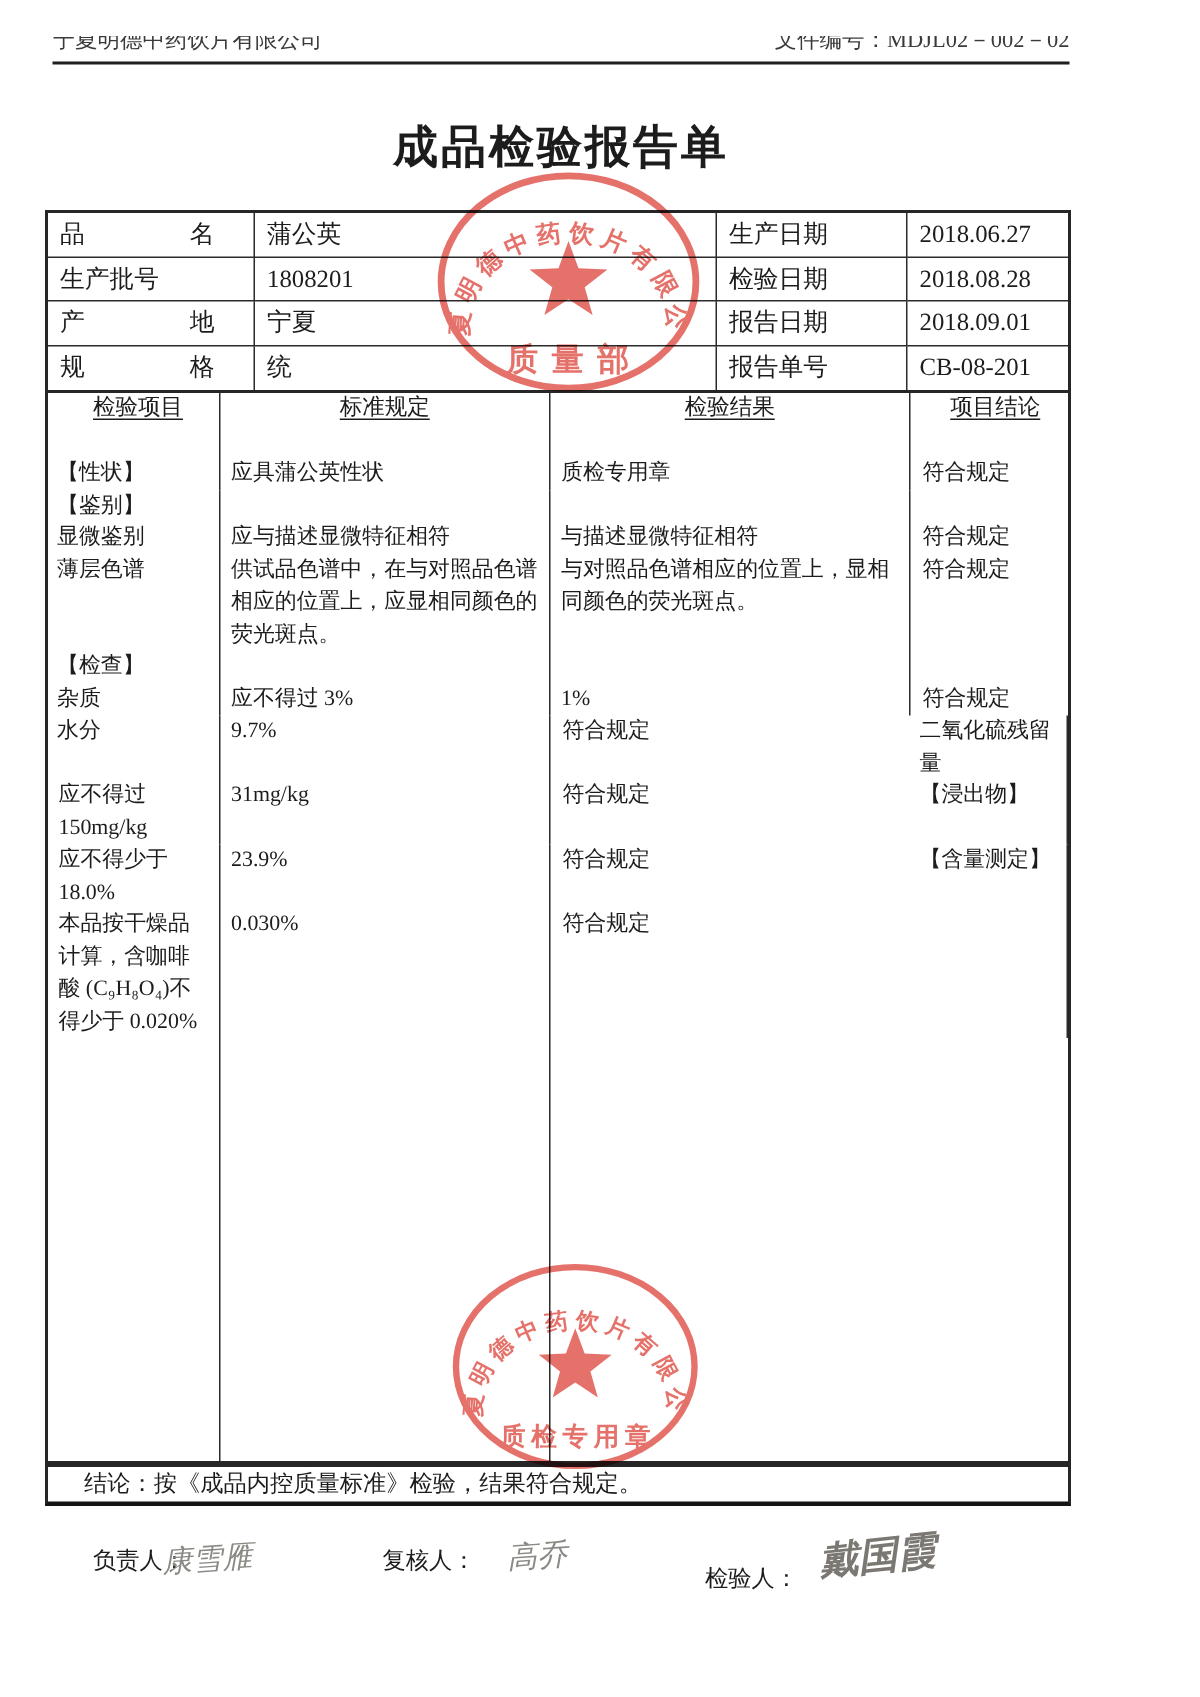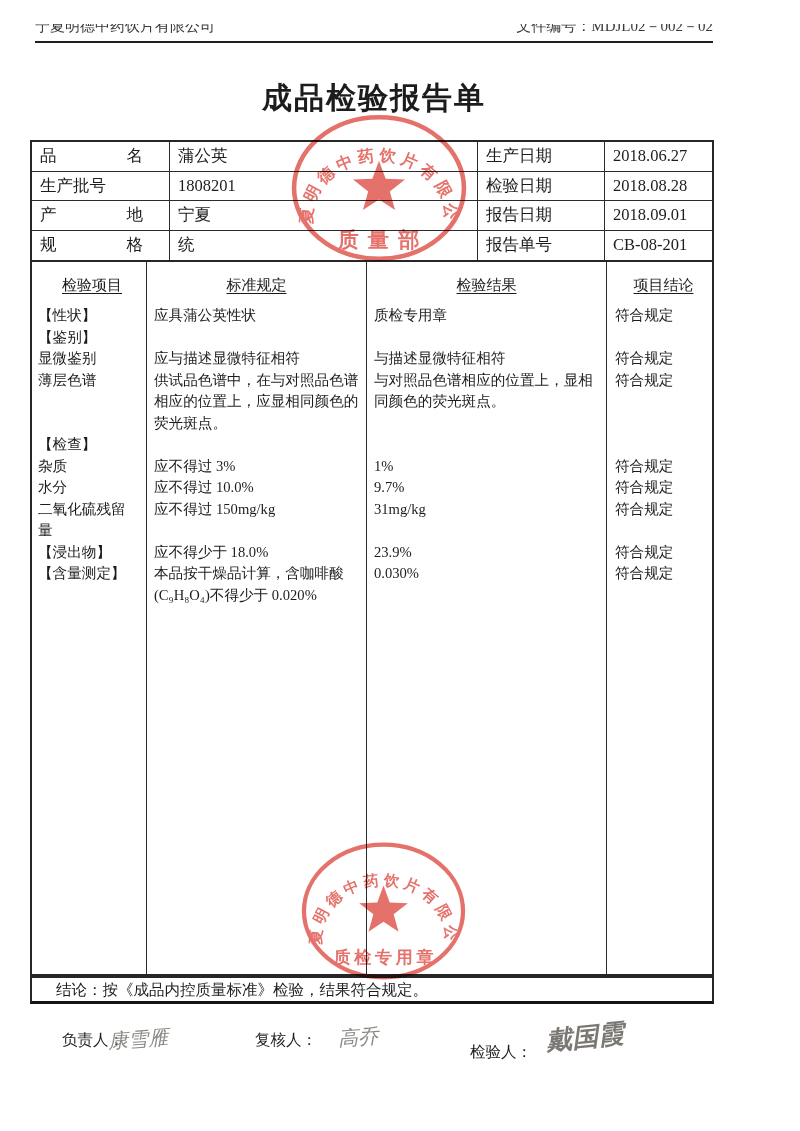--- a/index.html
+++ b/index.html
@@ -23,21 +23,21 @@
     border-right:1.5px solid #2b2b2b;border-bottom:1.5px solid #2b2b2b;overflow:hidden;white-space:nowrap;}
   .it-cell.last-col{border-right:none;}
   .it-label.spread{text-align:justify;text-align-last:justify;padding-right:26px;}
   
   .results-table{position:absolute;left:30px;top:260px;width:684px;height:716px;box-sizing:border-box;
     border:2px solid #262626;display:grid;grid-template-columns:115px 220px 240px 1fr;
     grid-template-rows:34px repeat(10,auto) 1fr;font-size:14.6px;line-height:21.5px;}
   .rt-cell{box-sizing:border-box;border-right:1.5px solid #2b2b2b;padding:0 6px 0 7px;}
   .rt-cell.c1{padding-left:6px;}
   .rt-cell.c4{border-right:none;padding-left:8px;}
-  .rt-head{display:flex;align-items:flex-end;justify-content:center;font-size:15px;padding:0;}
+  .rt-head{display:flex;align-items:flex-start;justify-content:center;font-size:15px;padding:0;}
   .rt-head span{text-decoration:underline;text-underline-offset:3px;}
   .rt-row-first{padding-top:9px;}
   .rt-cell{min-height:0;}
   
   .conclusion-row{position:absolute;left:30px;top:976px;width:684px;height:28px;box-sizing:border-box;
     border:2px solid #262626;border-bottom:3px solid #141414;
     font-size:15.5px;line-height:23px;padding-left:24px;background:transparent;}
   
   .signature-row{position:absolute;left:30px;top:1022px;width:684px;height:55px;font-size:15.5px;}
   .sig-label{position:absolute;top:8px;white-space:nowrap;}
@@ -126,21 +126,20 @@
     <div class="rt-cell c2"></div>
     <div class="rt-cell c3"></div>
     <div class="rt-cell c4"></div>
 
     <div class="rt-cell c1">杂质</div>
     <div class="rt-cell c2">应不得过 3%</div>
     <div class="rt-cell c3">1%</div>
     <div class="rt-cell c4">符合规定</div>
 
     <div class="rt-cell c1">水分</div>
-    <div class="rt-cell c2">应不得过 10.0%</div>
     <div class="rt-cell c3">9.7%</div>
     <div class="rt-cell c4">符合规定</div>
 
     <div class="rt-cell c1">二氧化硫残留量</div>
     <div class="rt-cell c2">应不得过 150mg/kg</div>
     <div class="rt-cell c3">31mg/kg</div>
     <div class="rt-cell c4">符合规定</div>
 
     <div class="rt-cell c1">【浸出物】</div>
     <div class="rt-cell c2">应不得少于 18.0%</div>

